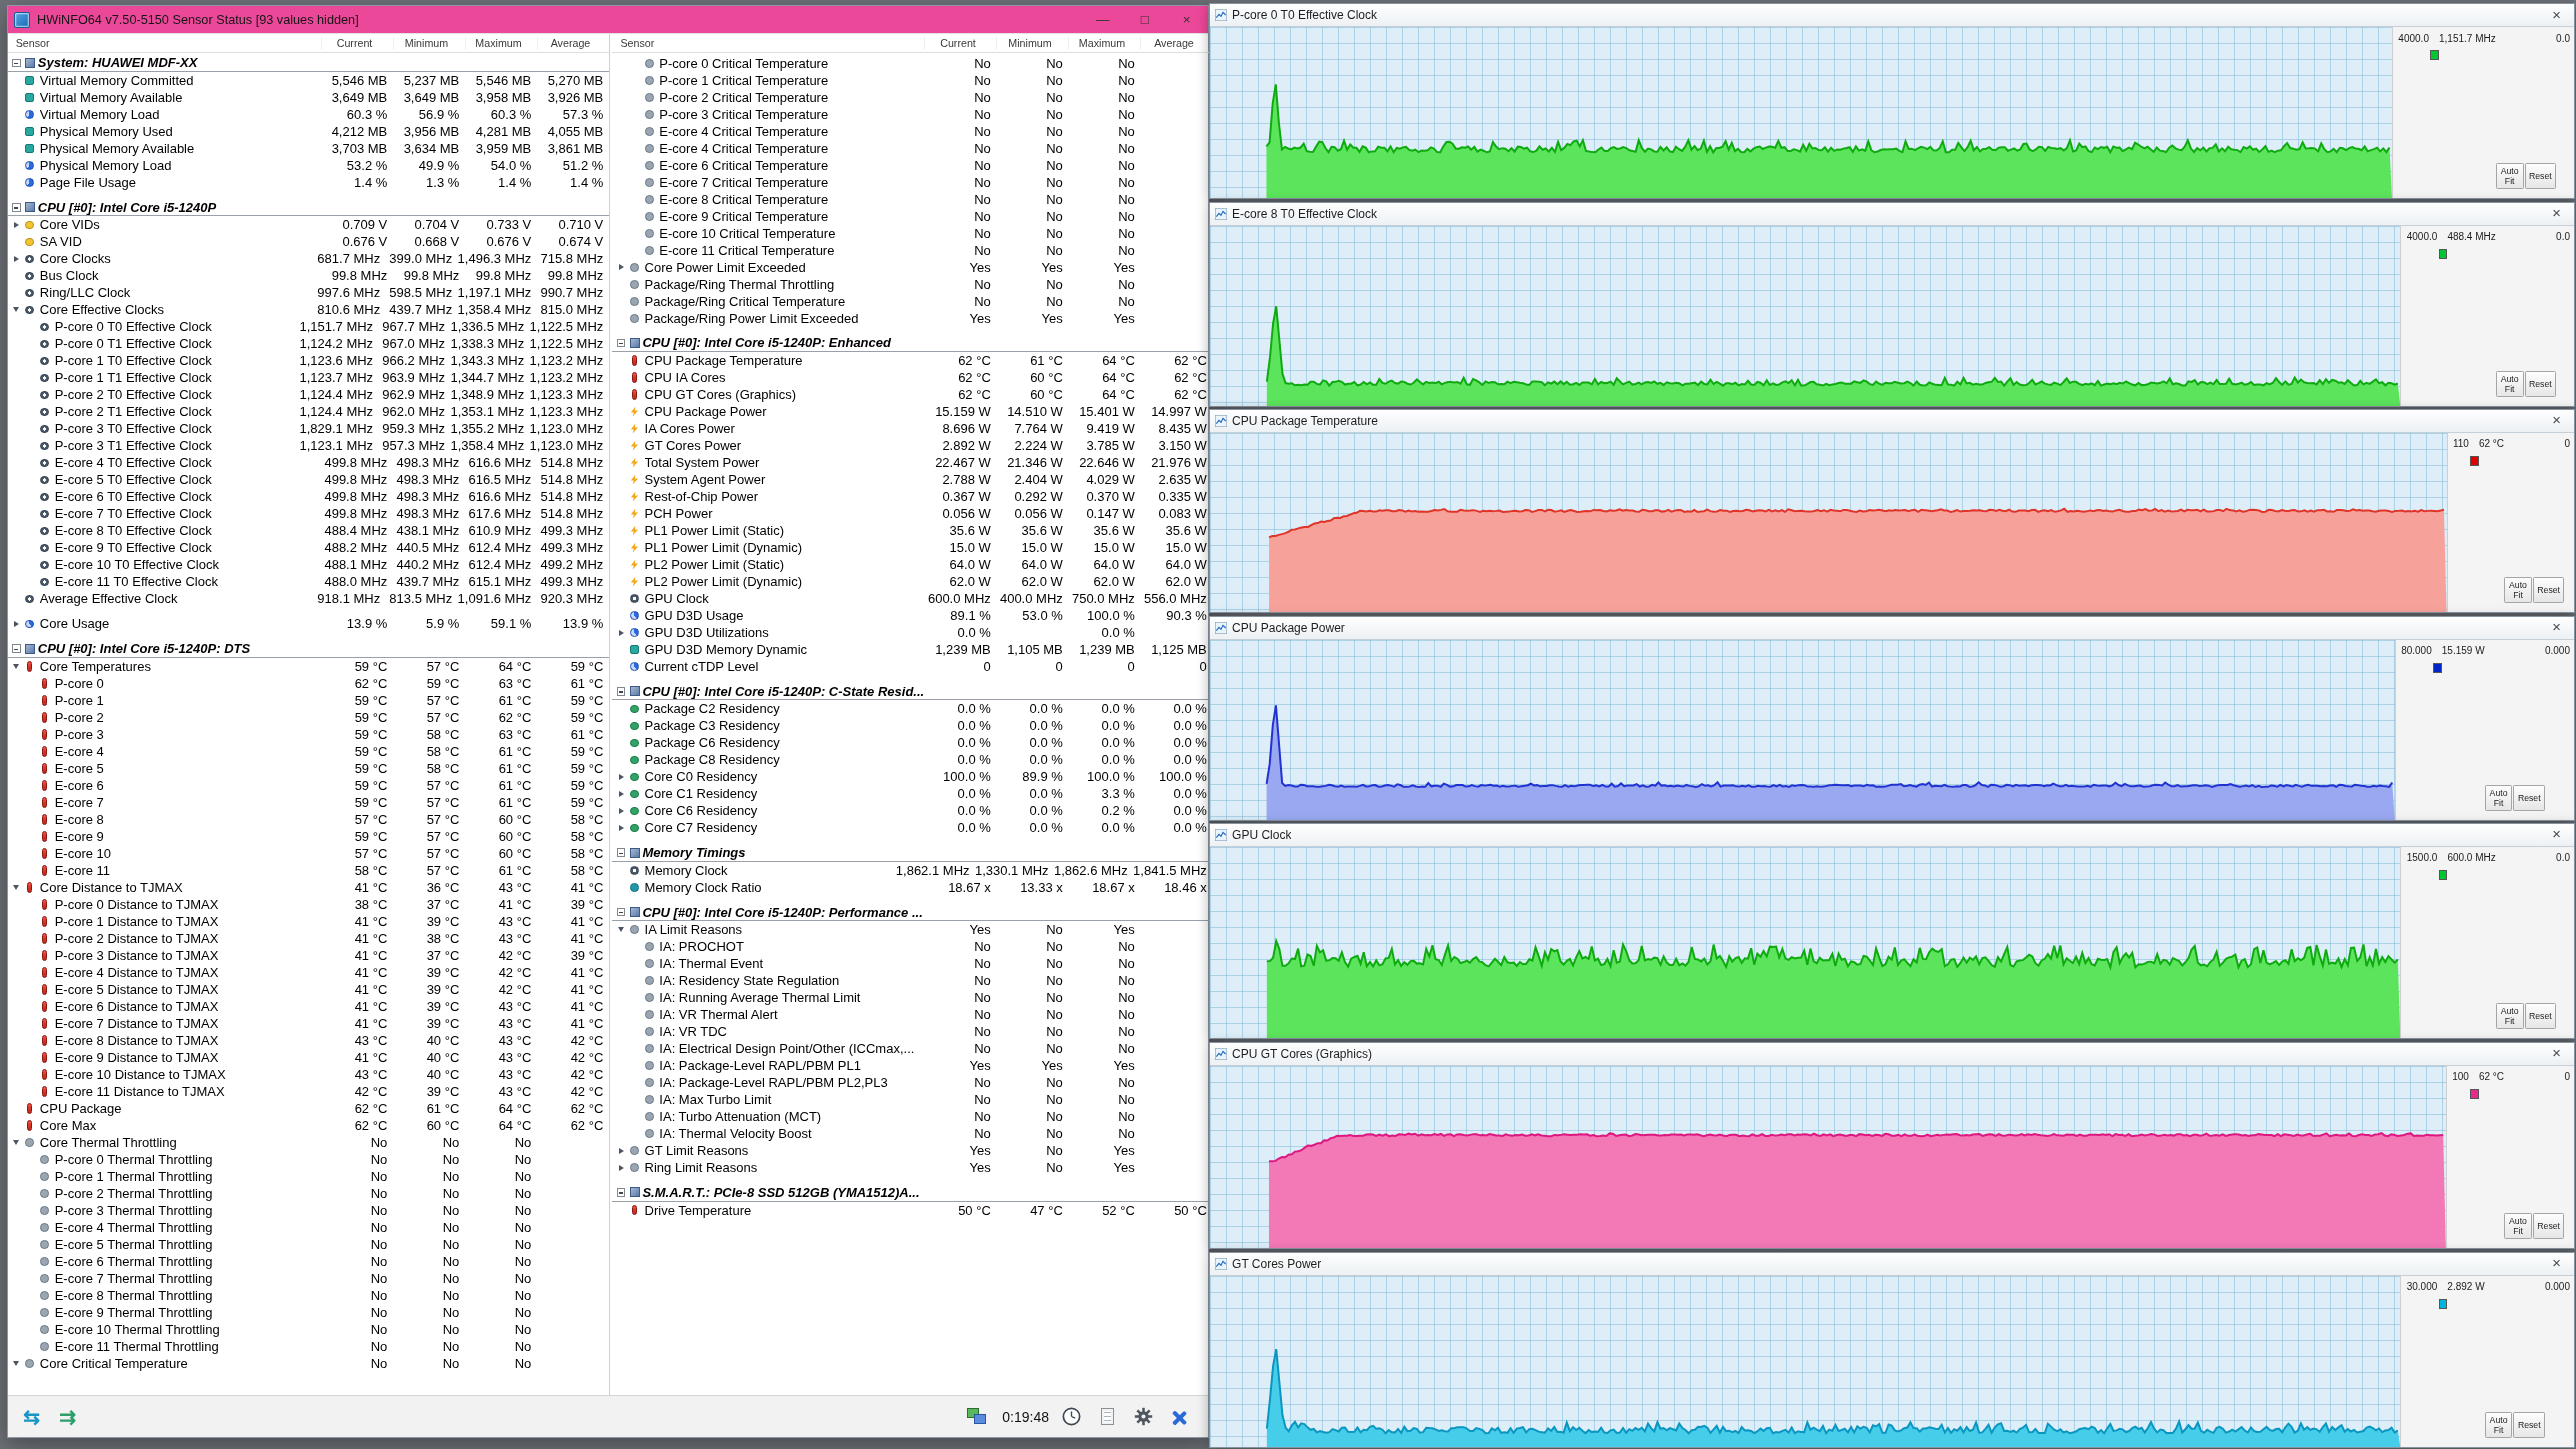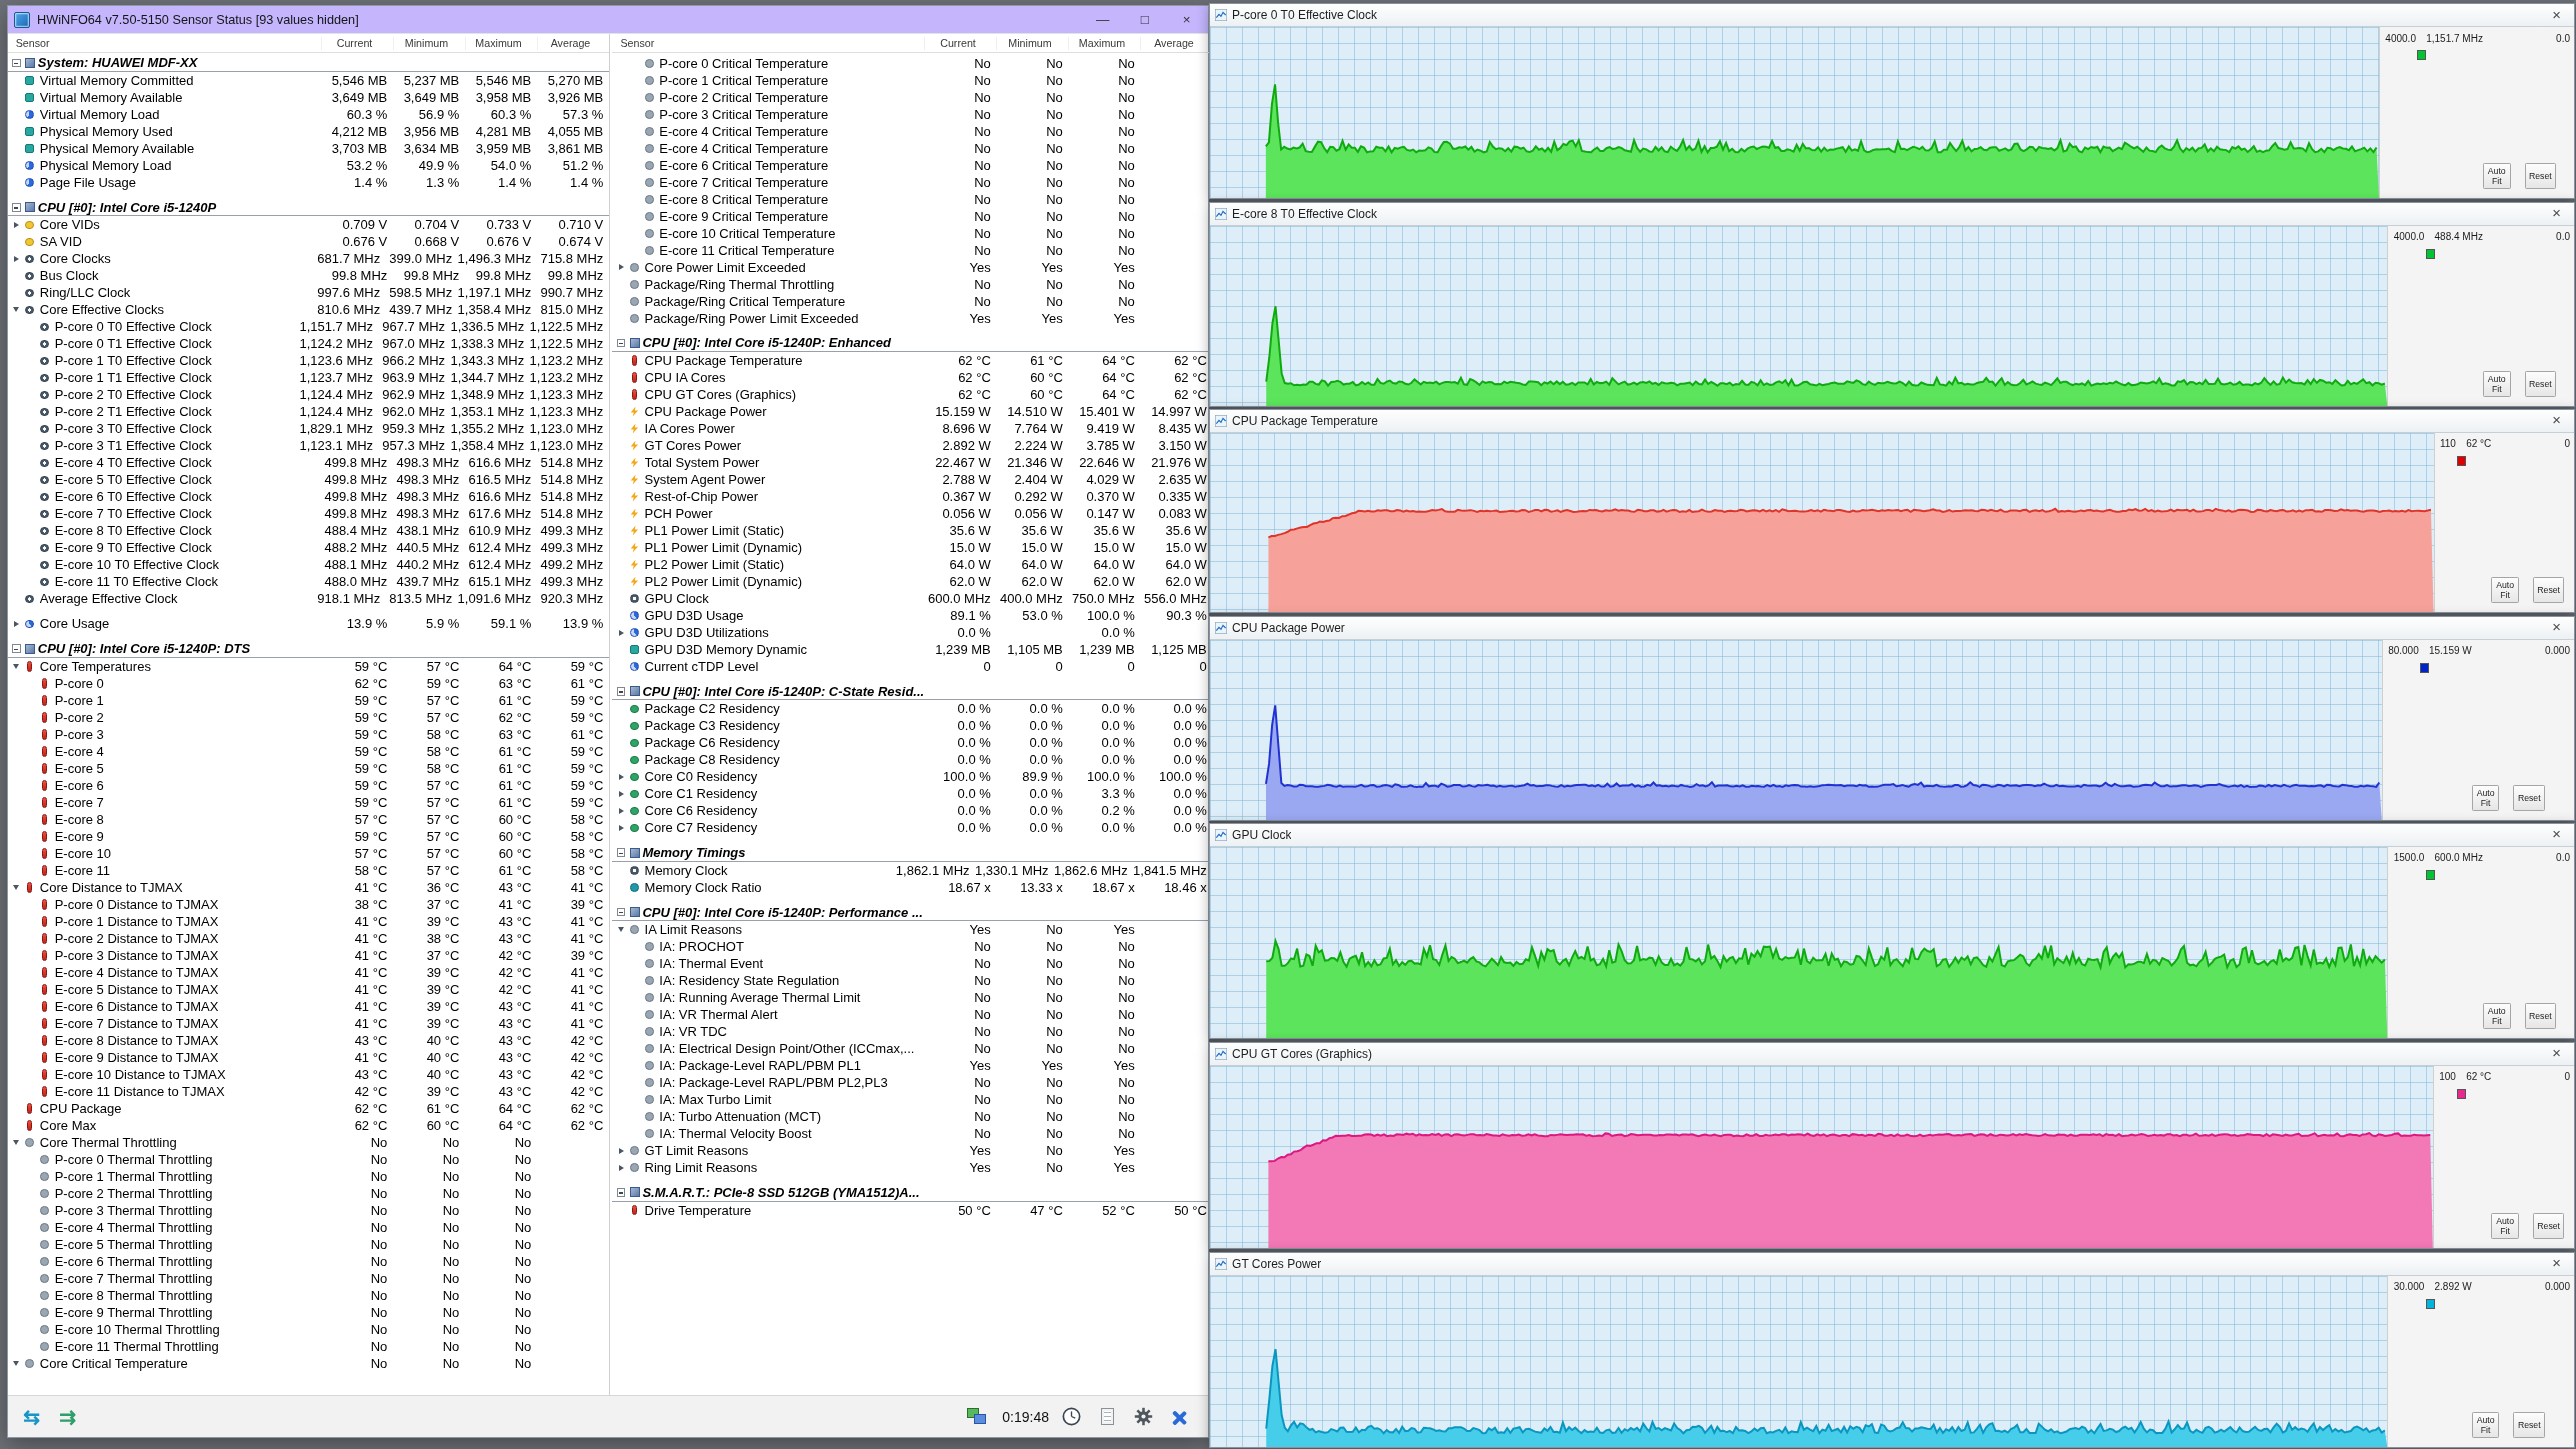--- a/index.html
+++ b/index.html
@@ -1,21 +1,21 @@
 <!DOCTYPE html>
 <html style="font-size:10.7px"><head>
 <meta charset="utf-8">
 <style>
   *{margin:0;padding:0;box-sizing:border-box}
   html,body{width:2576px;height:1449px;overflow:hidden;background:#6e7278;
     font-family:"Liberation Sans",sans-serif;}
   
   .mainwin{position:absolute;left:6.7px;top:5.4px;width:1202px;height:1433px;background:#fff;
     border:0.7px solid #8d97a5;box-shadow:0 6.7px 23px rgba(0,0,0,.38);display:flex;flex-direction:column}
-  .titlebar{height:28px;flex:0 0 28px;display:flex;align-items:center;background:#c4b5fd;
+  .titlebar{height:28px;flex:0 0 28px;display:flex;align-items:center;background:#ec4899;
     border-bottom:0.7px solid #e3e3e3;padding-left:6.7px}
   .appicon{width:16px;height:16px;border-radius:2px;border:0.7px solid #155a9a;
     background:linear-gradient(135deg,#53a9e8,#1866b4);box-shadow:inset 0 0 0 1.3px rgba(255,255,255,.55)}
   .title{font-size:12.7px;color:#151515;margin-left:6.7px;flex:1;white-space:nowrap;overflow:hidden}
   .winbtn{width:42px;height:28px;text-align:center;line-height:28px;font-size:13.4px;color:#333}
   .content{flex:1;display:flex;min-height:0}
   .panel{display:flex;flex-direction:column;min-height:0}
   .panel.left{flex:0 0 602px;border-right:0.7px solid #cfcfcf}
   .panel.right{flex:1;padding-left:2.7px}
   .phead{flex:0 0 19px;display:flex;align-items:center;border-bottom:0.7px solid #dedede;
@@ -79,21 +79,21 @@
   .gbody{flex:1;display:flex;min-height:0}
   .gplot{flex:1;position:relative;overflow:hidden;background-color:#ddeef9;
     background-image:linear-gradient(to right,rgba(125,180,212,.5) 0.7px,transparent 0.7px),
                      linear-gradient(to bottom,rgba(125,180,212,.5) 0.7px,transparent 0.7px);
     background-size:16px 16px}
   .gplot svg{position:absolute;inset:0;width:100%;height:100%}
   .gside{flex:0 0 86px;background:#f4f4f4;border-left:0.7px solid #cfcfcf;display:flex;
     flex-direction:row;padding:5.4px 4px 4px 5.4px;font-size:10px;color:#1b1b1b}
   .gsw{width:10px;height:10px;border:0.7px solid #555;margin:17.4px 0 6.7px 1.3px}
   .gval{font-size:10px;white-space:nowrap}
-  .gbtns{margin-top:auto;display:flex;gap:14px;margin-bottom:5.4px}
+  .gbtns{margin-top:auto;display:flex;gap:1px;margin-bottom:5.4px}
   .gbtn{font-size:8.7px;padding:2px 3.4px;border:0.7px solid #a5a5a5;border-radius:1.3px;
     background:linear-gradient(#fdfdfd,#e6e6e6);font-family:"Liberation Sans",sans-serif;color:#222}
 </style>
 </head>
 <body>
 
 <div class="mainwin">
   <div class="titlebar">
     <span class="appicon"></span>
     <span class="title">HWiNFO64 v7.50-5150 Sensor Status [93 values hidden]</span>

